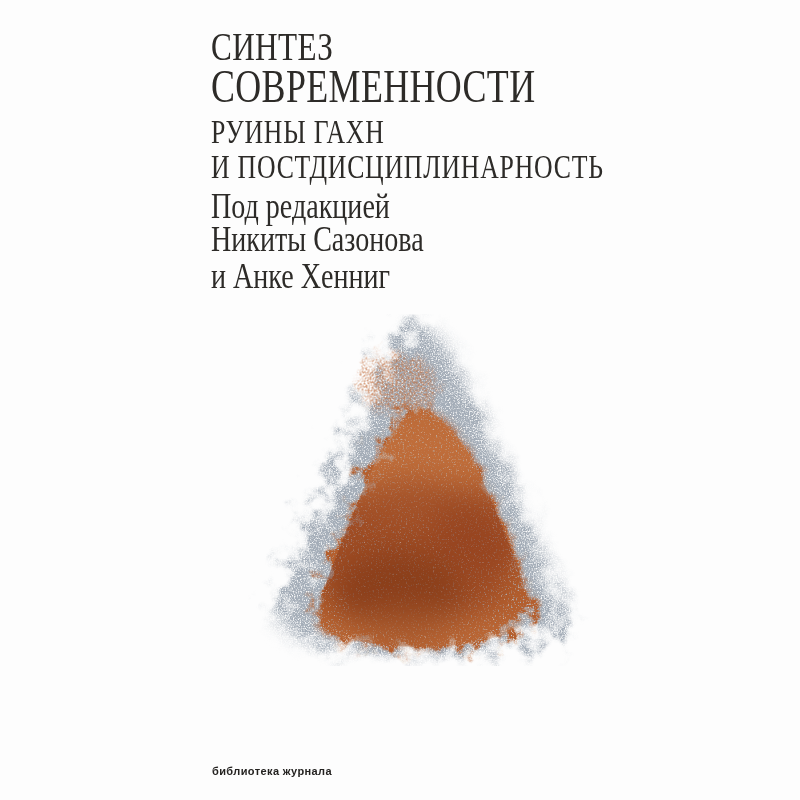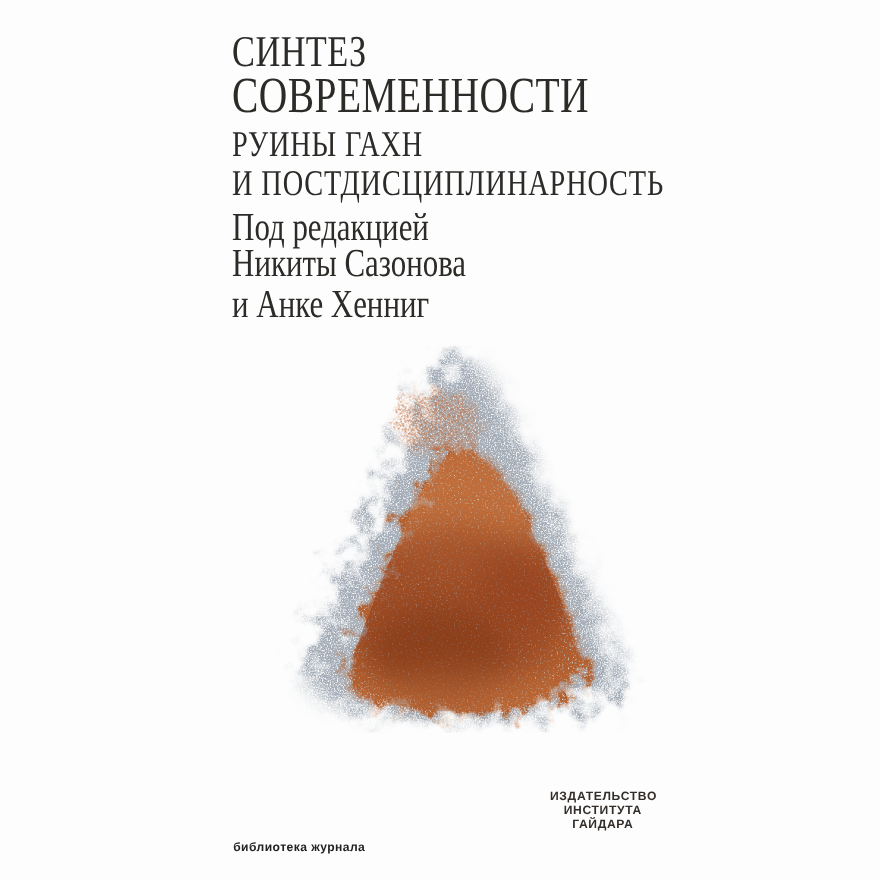--- a/index.html
+++ b/index.html
@@ -105,19 +105,14 @@
       <ellipse cx="150" cy="282" rx="65" ry="46" opacity="0.45" fill="#74300f"></ellipse>
       <ellipse cx="238" cy="215" rx="55" ry="45" opacity="0.35" fill="#8a3a19"></ellipse>
       <ellipse cx="172" cy="320" rx="110" ry="24" opacity="0.4" fill="#c87843"></ellipse>
     </g>
   </svg>
 
   <div class="footer-left">
     <div class="tagline">библиотека журнала</div>
   </div>
 
-  <div class="footer-right">
-    <div>ИЗДАТЕЛЬСТВО</div>
-    <div>ИНСТИТУТА</div>
-    <div>ГАЙДАРА</div>
-  </div>
 
 </div>
 
 </body></html>

